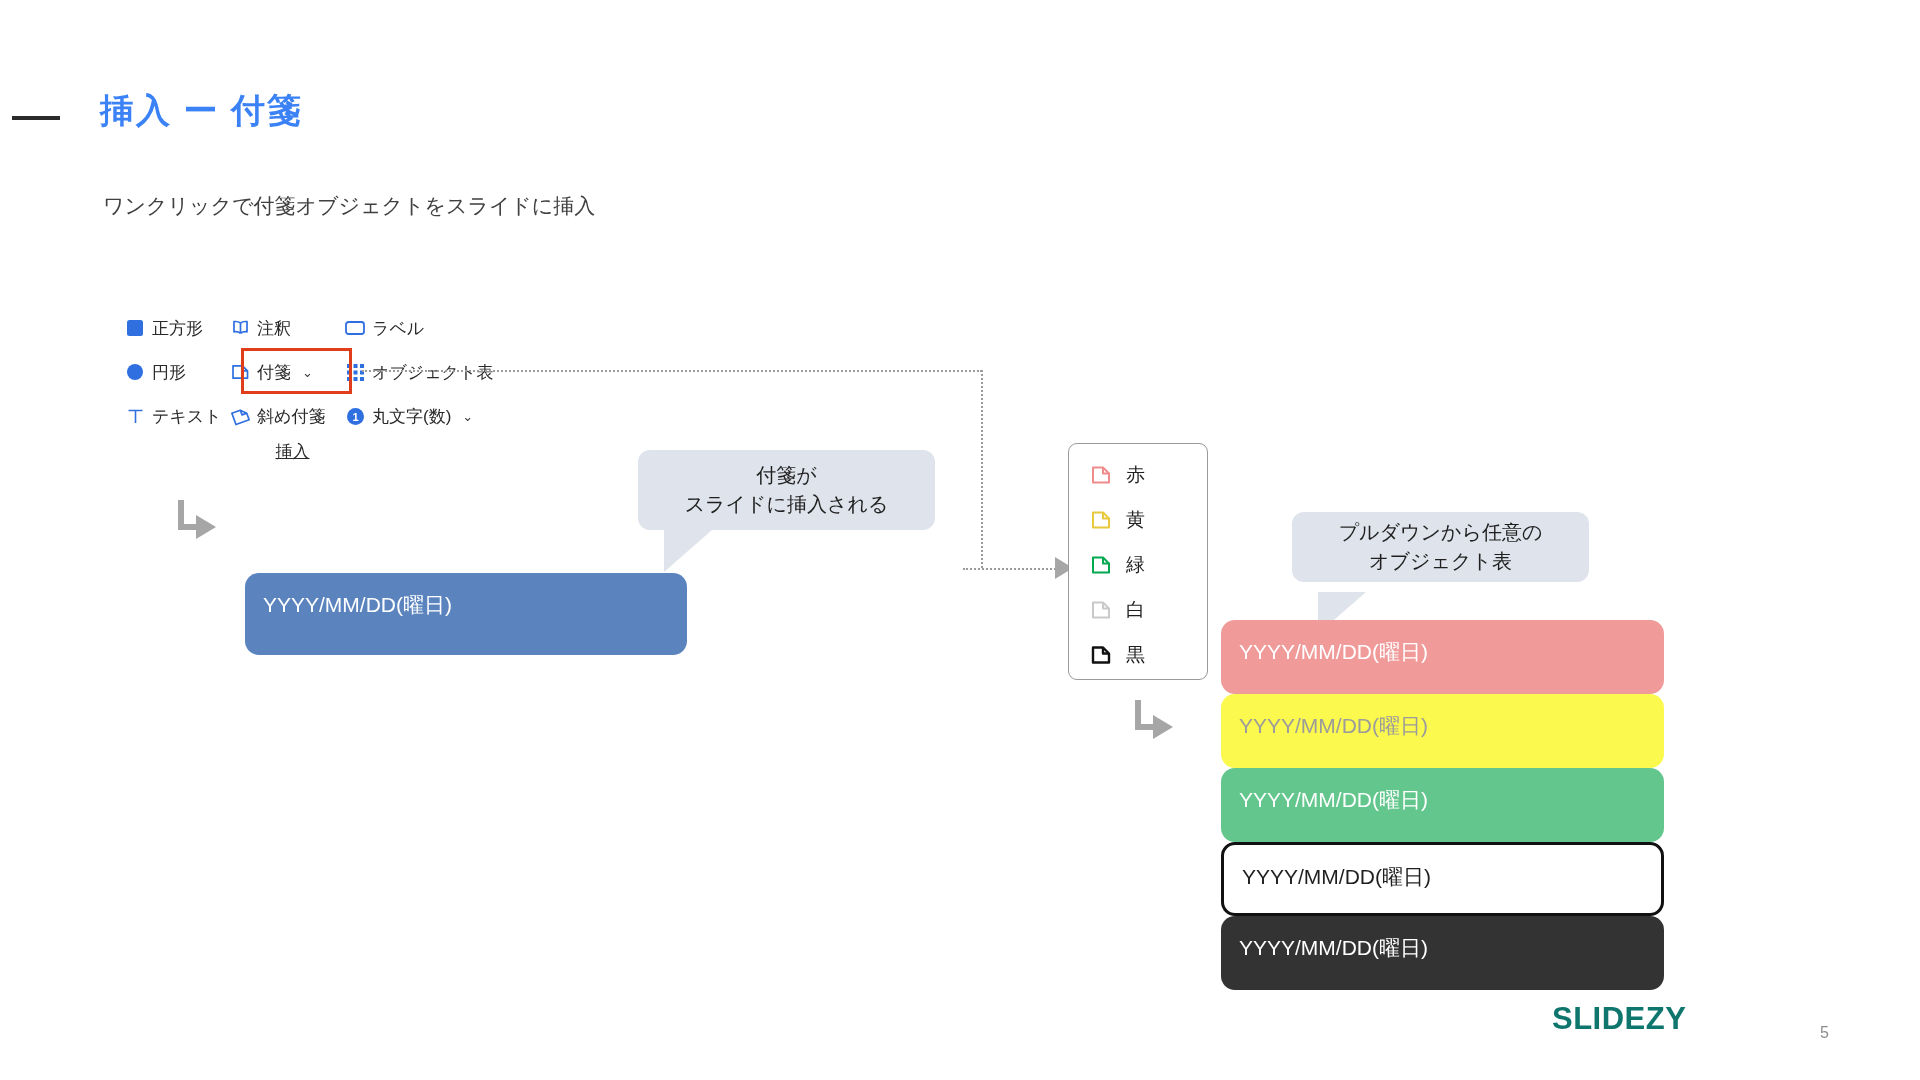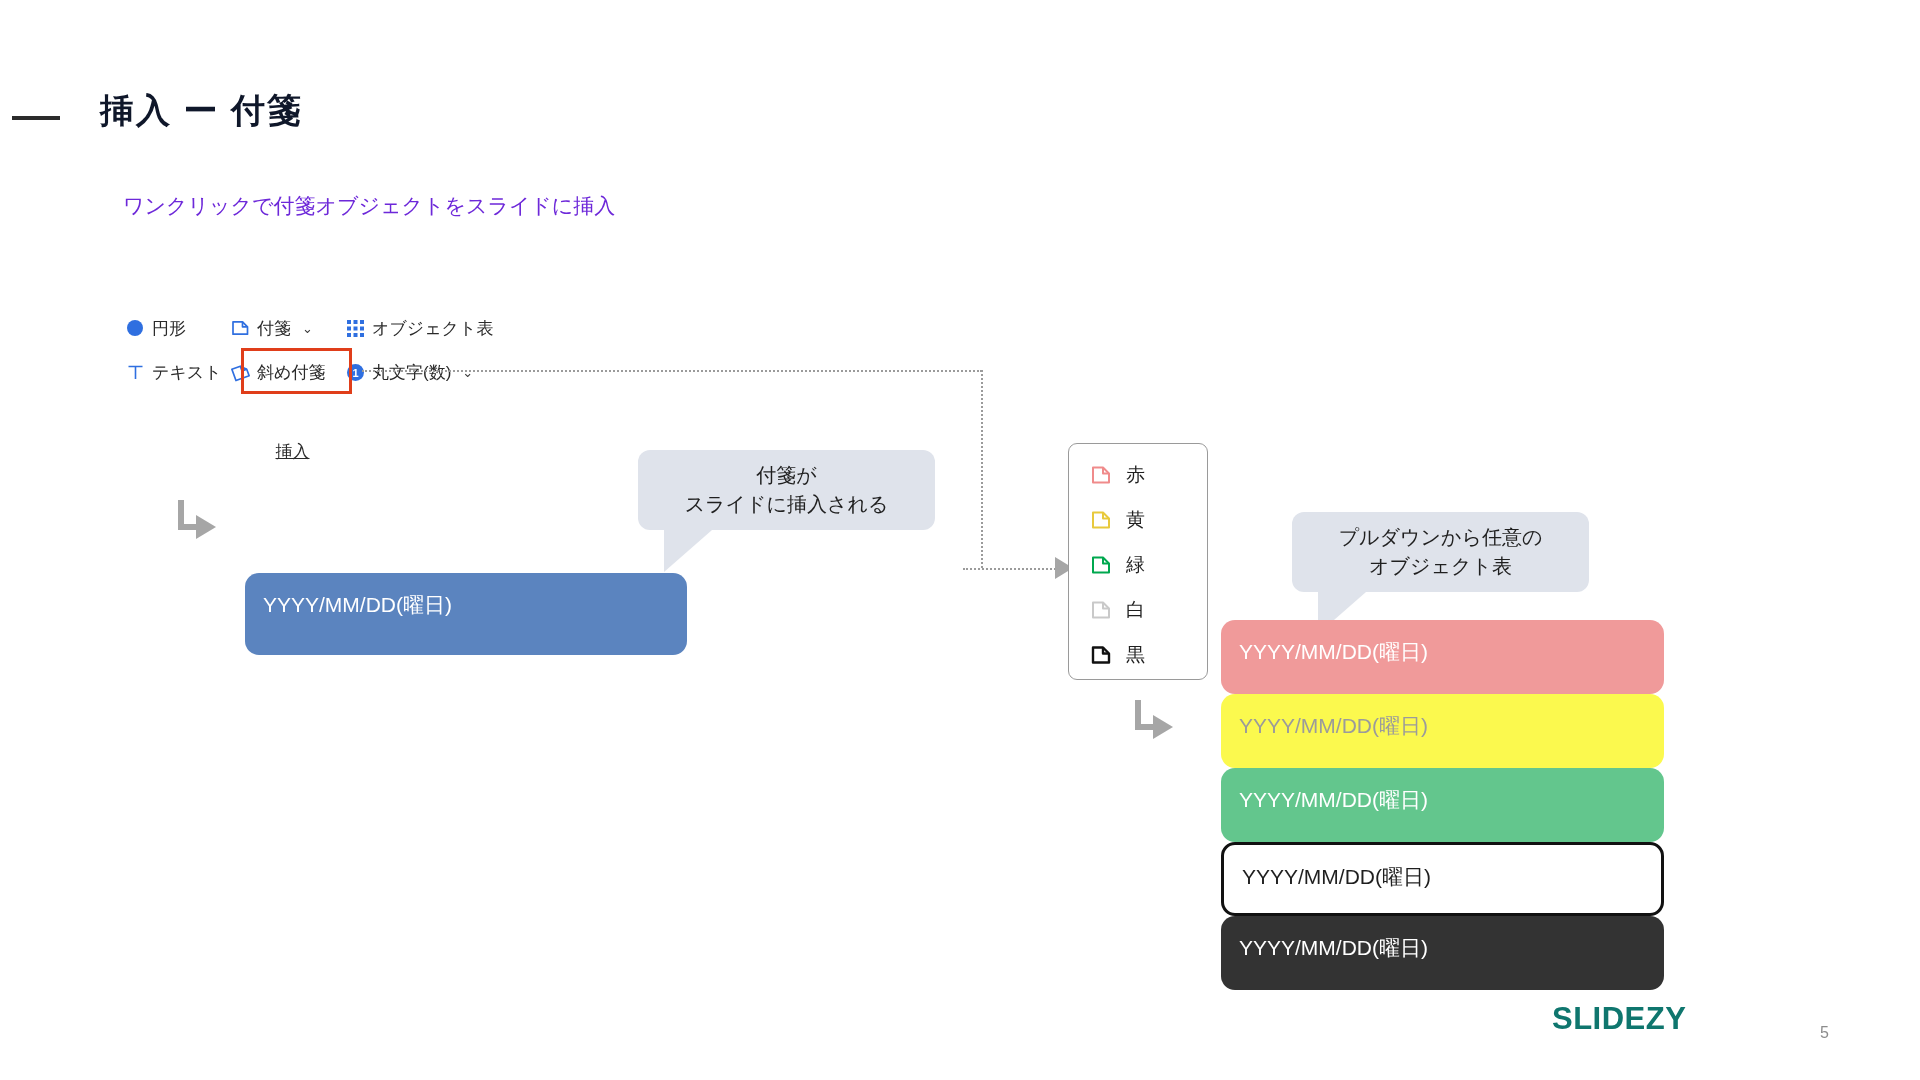--- a/index.html
+++ b/index.html
@@ -25,31 +25,30 @@
     height: 4px;
     background: #2b2b2b;
   }
   .page-title {
     position: absolute;
     left: 100px;
     top: 88px;
     font-size: 34px;
     font-weight: bold;
     letter-spacing: 2px;
-    color: #0f172a;
+    color: #3b82f6;
     white-space: nowrap;
   }
   .page-subtitle {
     position: absolute;
     left: 103px;
     top: 192px;
     font-size: 21px;
-    color: #6d28d9;
+    color: #404040;
     white-space: nowrap;
-    margin-left: 20px;
   }
 
   
   .toolbar {
     position: absolute;
     left: 125px;
     top: 306px;
     width: 460px;
   }
   .tb-row {
@@ -254,20 +253,46 @@
 </style>
 </head>
 <body>
 
 <div class="title-dash"></div>
 <div class="page-title">挿入 ー 付箋</div>
 <div class="page-subtitle">ワンクリックで付箋オブジェクトをスライドに挿入</div>
 
 <div class="toolbar">
 
+  <div class="tb-row">
+    <div class="tb-item tb-col1">
+      <span class="tb-icon">
+        <svg width="18" height="18" viewBox="0 0 18 18">
+            <rect x="1" y="1" width="16" height="16" rx="2.5" fill="#2f6fe0"></rect>
+          </svg>
+      </span>
+      <span>正方形</span>
+    </div>
+    <div class="tb-item tb-col2">
+      <span class="tb-icon">
+        <svg width="19" height="18" viewBox="0 0 19 18">
+          <path d="M9.5 4.2C7.8 2.6 5.6 2.3 3 2.6v10.2c2.6-.3 4.8 0 6.5 1.6M9.5 4.2c1.7-1.6 3.9-1.9 6.5-1.6v10.2c-2.6-.3-4.8 0-6.5 1.6M9.5 4.2v10.2" fill="none" stroke="#2f6fe0" stroke-width="1.7" stroke-linejoin="round"></path>
+        </svg>
+      </span>
+      <span>注釈</span>
+    </div>
+    <div class="tb-item tb-col3">
+      <span class="tb-icon">
+        <svg width="20" height="14" viewBox="0 0 20 14">
+            <rect x="1" y="1" width="18" height="12" rx="2.5" fill="none" stroke="#2f6fe0" stroke-width="1.8"></rect>
+          </svg>
+      </span>
+      <span>ラベル</span>
+    </div>
+  </div>
 
   <div class="tb-row">
     <div class="tb-item tb-col1">
       <span class="tb-icon">
         <svg width="18" height="18" viewBox="0 0 18 18">
             <circle cx="9" cy="9" r="8" fill="#2f6fe0"></circle>
           </svg>
       </span>
       <span>円形</span>
     </div>
@@ -352,21 +377,21 @@
     <div class="h"></div>
     <div class="head"></div>
 </div>
 
 <div class="callout" style="left:638px; top:450px; width:297px; height:80px;text-align:center;">
   <div>付箋が</div>
   <div>スライドに挿入される</div>
   <div class="tail" style="left:26px; top:80px; border-left:0 solid transparent; border-right:48px solid transparent; border-top:42px solid #dfe3eb;"></div>
 </div>
 
-<div class="callout" style="left:1292px; top:512px; width:297px; height:80px;">
+<div class="callout" style="left:1292px; top:512px; width:297px; height:70px;">
   <div>プルダウンから任意の</div>
   <div>オブジェクト表</div>
   <div class="tail" style="left:26px; top:80px; border-left:0 solid transparent; border-right:48px solid transparent; border-top:42px solid #dfe3eb;"></div>
 </div>
 
 <div class="note" id="blue-note" style="left: 245px; top: 573px; width: 442px; height: 82px; background: rgb(91, 132, 191); color: rgb(255, 255, 255);">
   <span>YYYY/MM/DD(曜日)</span>
 </div>
 
 <div class="dropdown">

